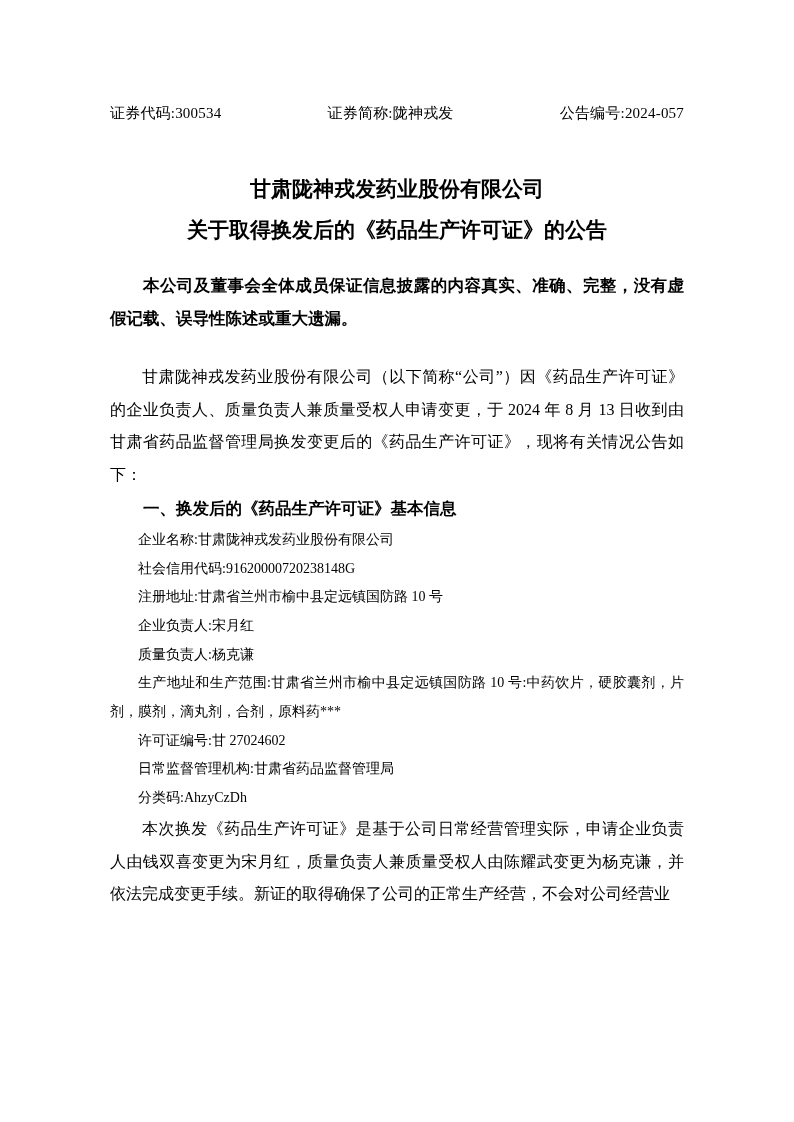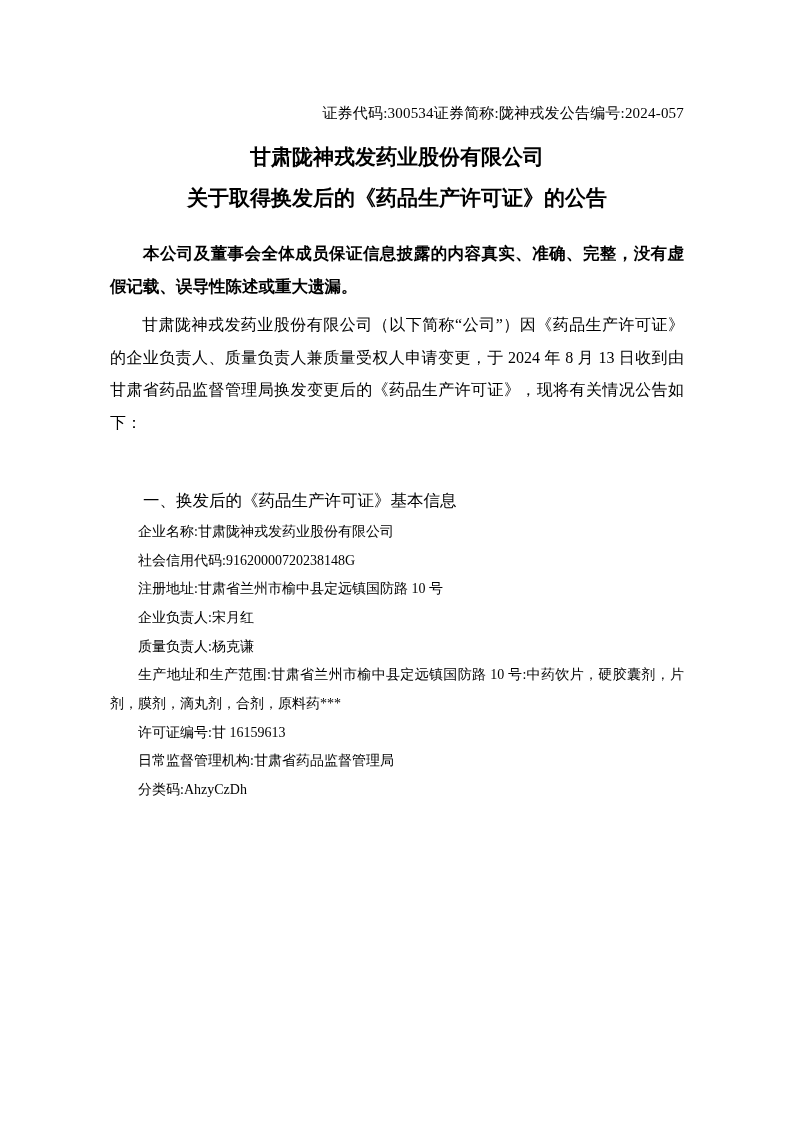--- a/index.html
+++ b/index.html
@@ -17,62 +17,61 @@
   }
   .page {
     position: relative;
     width: 794px;
     height: 1122px;
     box-sizing: border-box;
     padding: 96px 110px 60px 110px;
   }
   .header-row {
     display: flex;
-    justify-content: flex-end;
+    justify-content: space-between;
     align-items: baseline;
     font-size: 15px;
     letter-spacing: 0.2px;
     margin-top: 8px;
-    margin-bottom: 14px;
+    margin-bottom: 46px;
   }
   .header-cell {
     white-space: nowrap;
   }
   .title-block {
     text-align: center;
     font-weight: bold;
     font-size: 21px;
     line-height: 1.95;
     margin-bottom: 18px;
   }
   .title-line { }
   .statement {
     font-weight: bold;
     font-size: 16.5px;
     line-height: 2.0;
     text-align: justify;
     text-justify: inter-ideograph;
-    margin-bottom: 6px;
+    margin-bottom: 26px;
   }
   .indent2 {
     text-indent: 2em;
   }
   .body-p {
     font-size: 16px;
     line-height: 2.05;
     text-align: justify;
     text-justify: inter-ideograph;
     font-family: Liberation Serif, serif;
   }
   .section-head {
     font-size: 16.5px;
-    font-weight: normal;
+    font-weight: bold;
     line-height: 2.05;
     text-indent: 2em;
-    margin-top: 44px;
   }
   .field-line {
     font-size: 14px;
     line-height: 2.05;
     text-indent: 2em;
     text-align: justify;
     text-justify: inter-ideograph;
   }
 </style>
 </head>
@@ -109,24 +108,25 @@
   <div class="field-line">
     <span>企业负责人:</span><span>宋月红</span>
   </div>
   <div class="field-line">
     <span>质量负责人:</span><span>杨克谦</span>
   </div>
   <div class="field-line">
     <span>生产地址和生产范围:</span><span>甘肃省兰州市榆中县定远镇国防路 10 号:中药饮片，硬胶囊剂，片剂，膜剂，滴丸剂，合剂，原料药***</span>
   </div>
   <div class="field-line">
-    <span>许可证编号:</span><span>甘 16159613</span>
+    <span>许可证编号:</span><span>甘 27024602</span>
   </div>
   <div class="field-line">
     <span>日常监督管理机构:</span><span>甘肃省药品监督管理局</span>
   </div>
   <div class="field-line">
     <span>分类码:</span><span>AhzyCzDh</span>
   </div>
 
 
+  <div class="body-p indent2">本次换发《药品生产许可证》是基于公司日常经营管理实际，申请企业负责人由钱双喜变更为宋月红，质量负责人兼质量受权人由陈耀武变更为杨克谦，并依法完成变更手续。新证的取得确保了公司的正常生产经营，不会对公司经营业</div>
 
 </div>
 
 </body></html>

